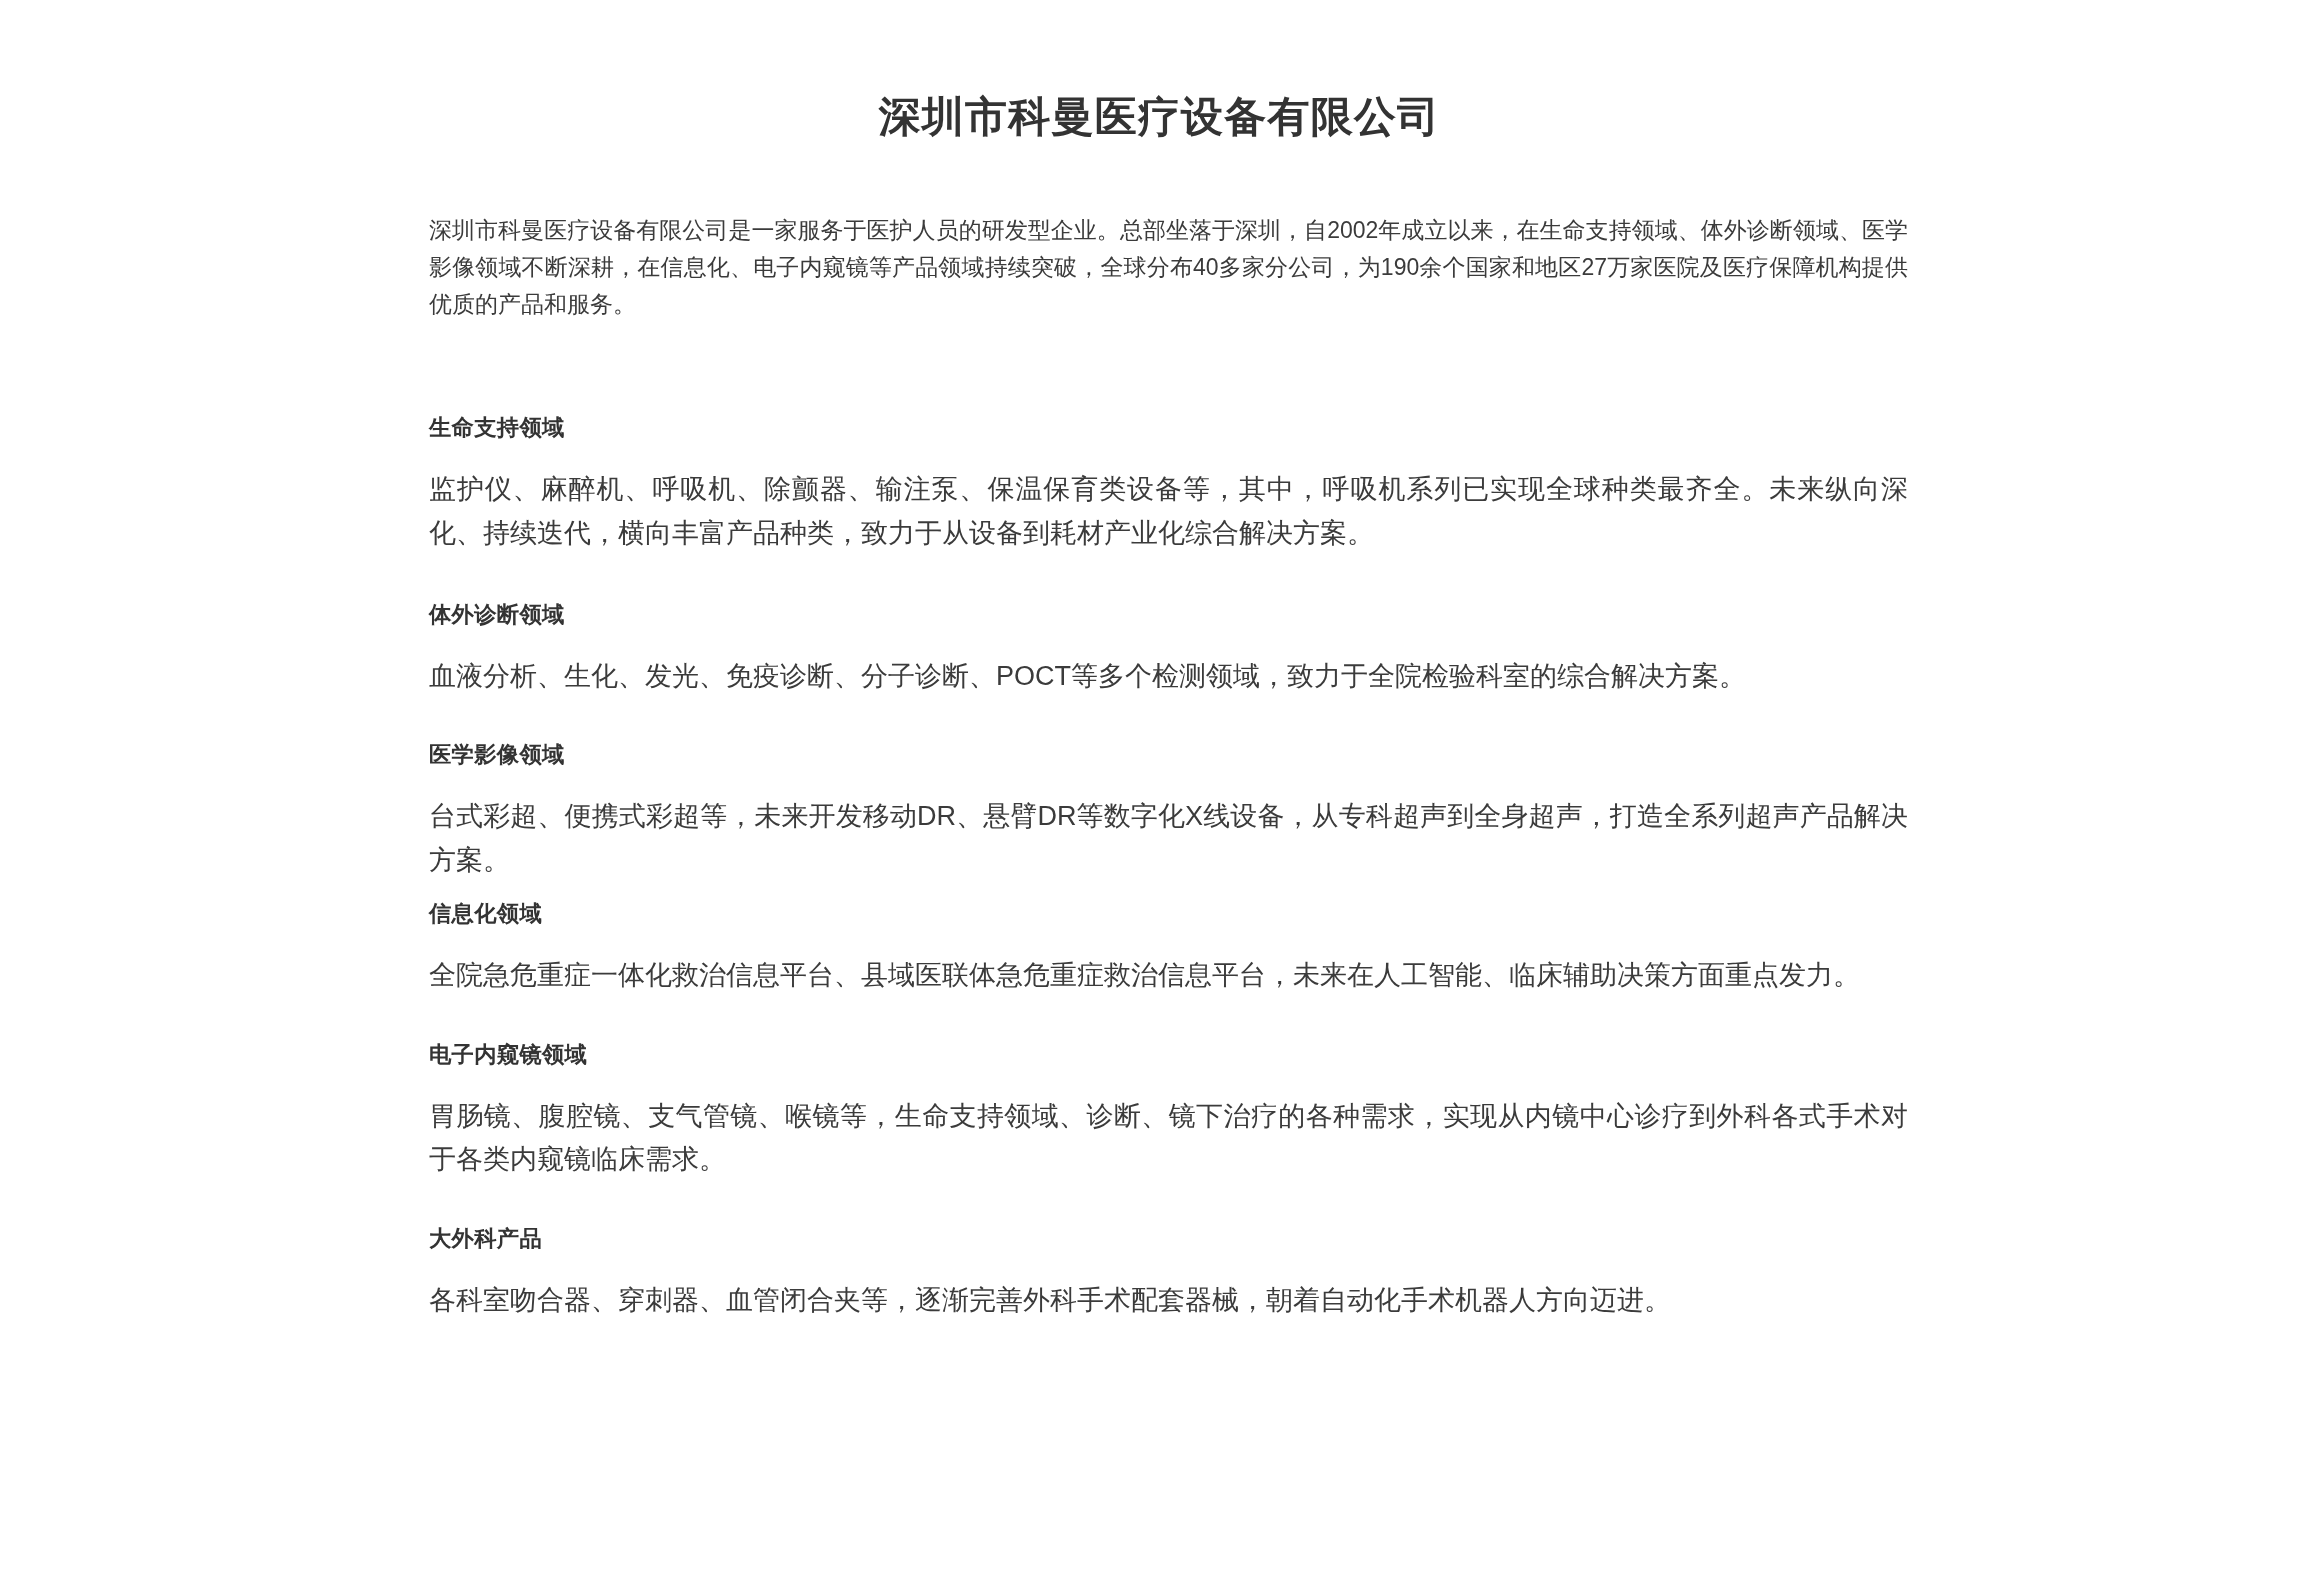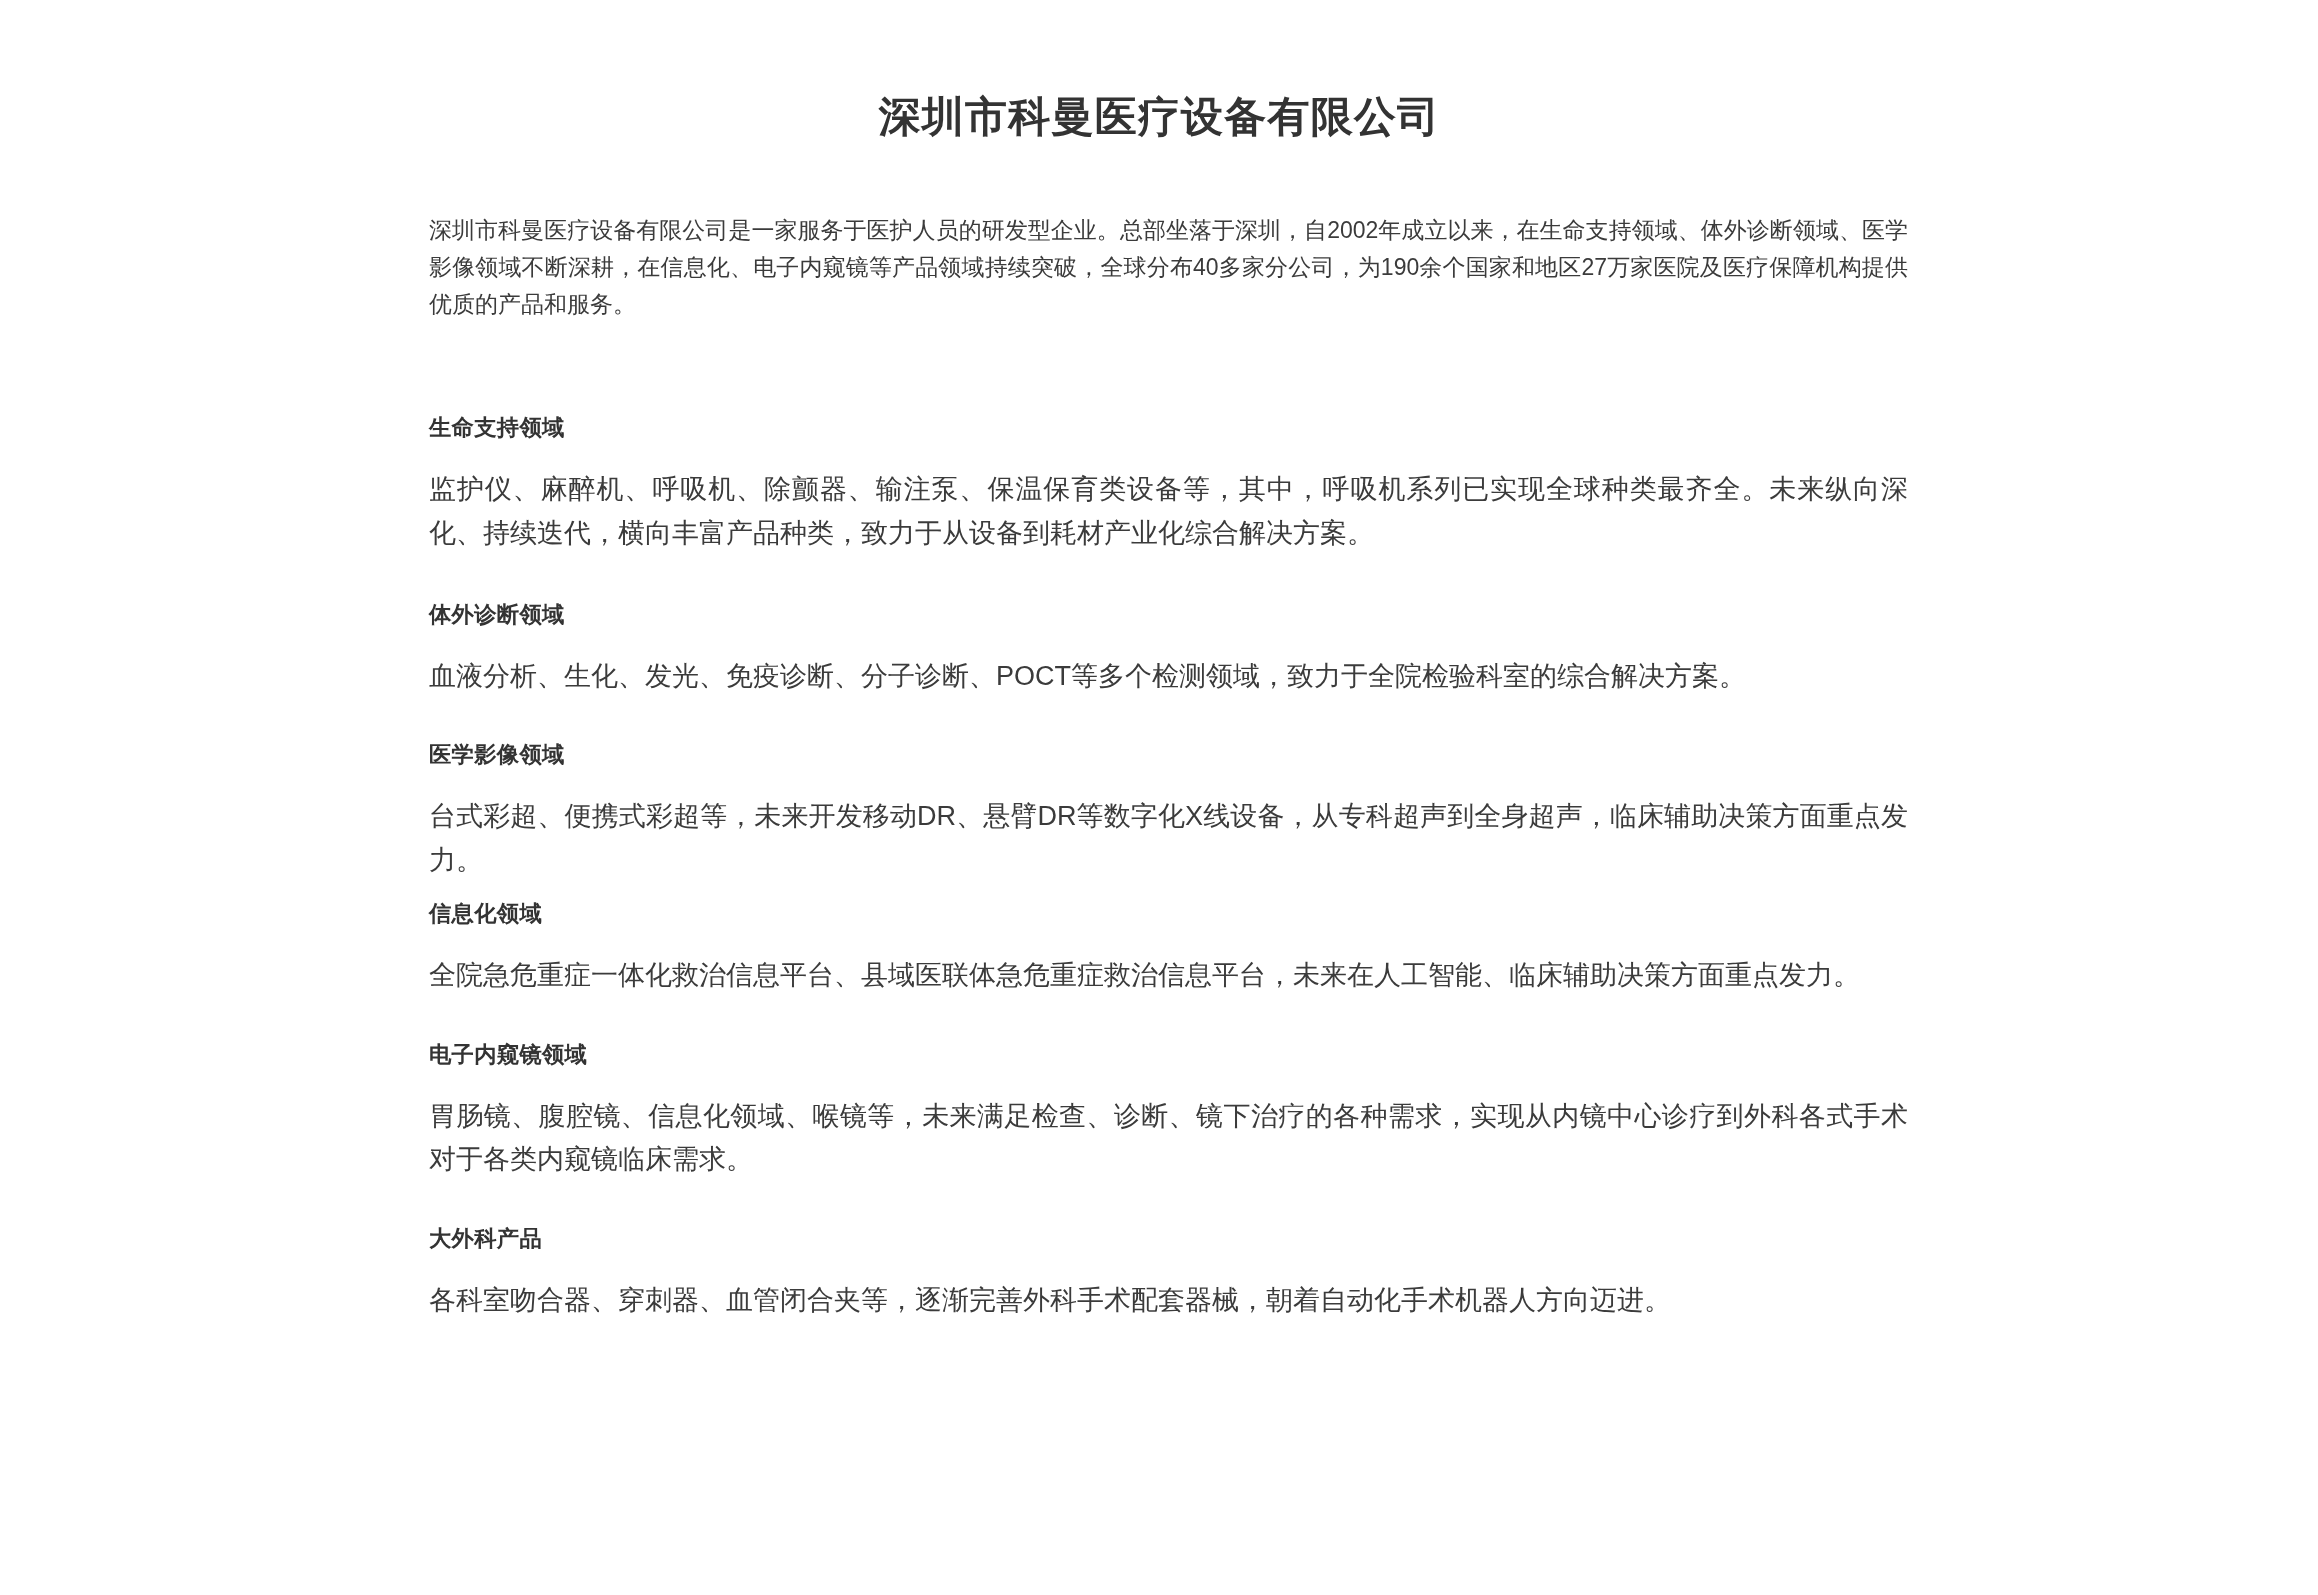--- a/index.html
+++ b/index.html
@@ -117,31 +117,31 @@
       <p class="domain-body">监护仪、麻醉机、呼吸机、除颤器、输注泵、保温保育类设备等，其中，呼吸机系列已实现全球种类最齐全。未来纵向深化、持续迭代，横向丰富产品种类，致力于从设备到耗材产业化综合解决方案。</p>
     </div>
 
     <div class="domain-block gap-ivd">
       <h3 class="domain-title">体外诊断领域</h3>
       <p class="domain-body">血液分析、生化、发光、免疫诊断、分子诊断、POCT等多个检测领域，致力于全院检验科室的综合解决方案。</p>
     </div>
 
     <div class="domain-block gap-img">
       <h3 class="domain-title">医学影像领域</h3>
-      <p class="domain-body">台式彩超、便携式彩超等，未来开发移动DR、悬臂DR等数字化X线设备，从专科超声到全身超声，临床辅助决策方面重点发力。</p>
+      <p class="domain-body">台式彩超、便携式彩超等，未来开发移动DR、悬臂DR等数字化X线设备，从专科超声到全身超声，打造全系列超声产品解决方案。</p>
     </div>
 
     <div class="domain-block gap-info">
       <h3 class="domain-title">信息化领域</h3>
       <p class="domain-body">全院急危重症一体化救治信息平台、县域医联体急危重症救治信息平台，未来在人工智能、临床辅助决策方面重点发力。</p>
     </div>
 
     <div class="domain-block gap-endo">
       <h3 class="domain-title">电子内窥镜领域</h3>
-      <p class="domain-body">胃肠镜、腹腔镜、信息化领域、喉镜等，未来满足检查、诊断、镜下治疗的各种需求，实现从内镜中心诊疗到外科各式手术对于各类内窥镜临床需求。</p>
+      <p class="domain-body">胃肠镜、腹腔镜、支气管镜、喉镜等，生命支持领域、诊断、镜下治疗的各种需求，实现从内镜中心诊疗到外科各式手术对于各类内窥镜临床需求。</p>
     </div>
 
     <div class="domain-block">
       <h3 class="domain-title">大外科产品</h3>
       <p class="domain-body">各科室吻合器、穿刺器、血管闭合夹等，逐渐完善外科手术配套器械，朝着自动化手术机器人方向迈进。</p>
     </div>
 
   </div>
 </div>
 

